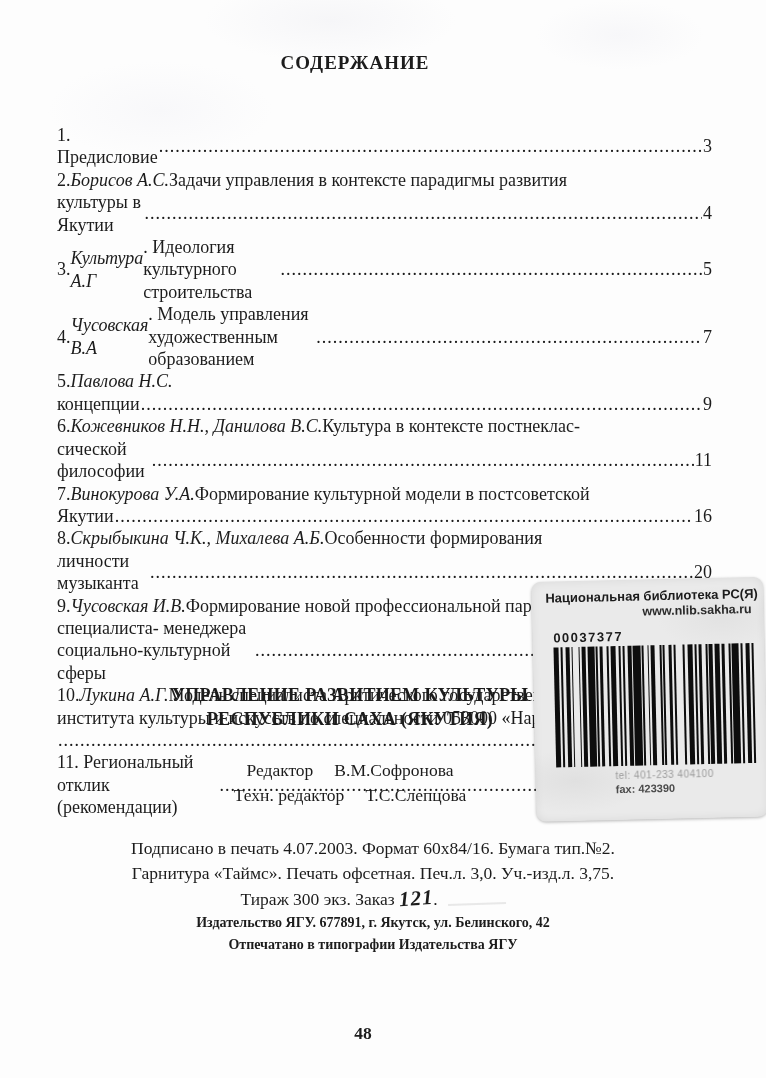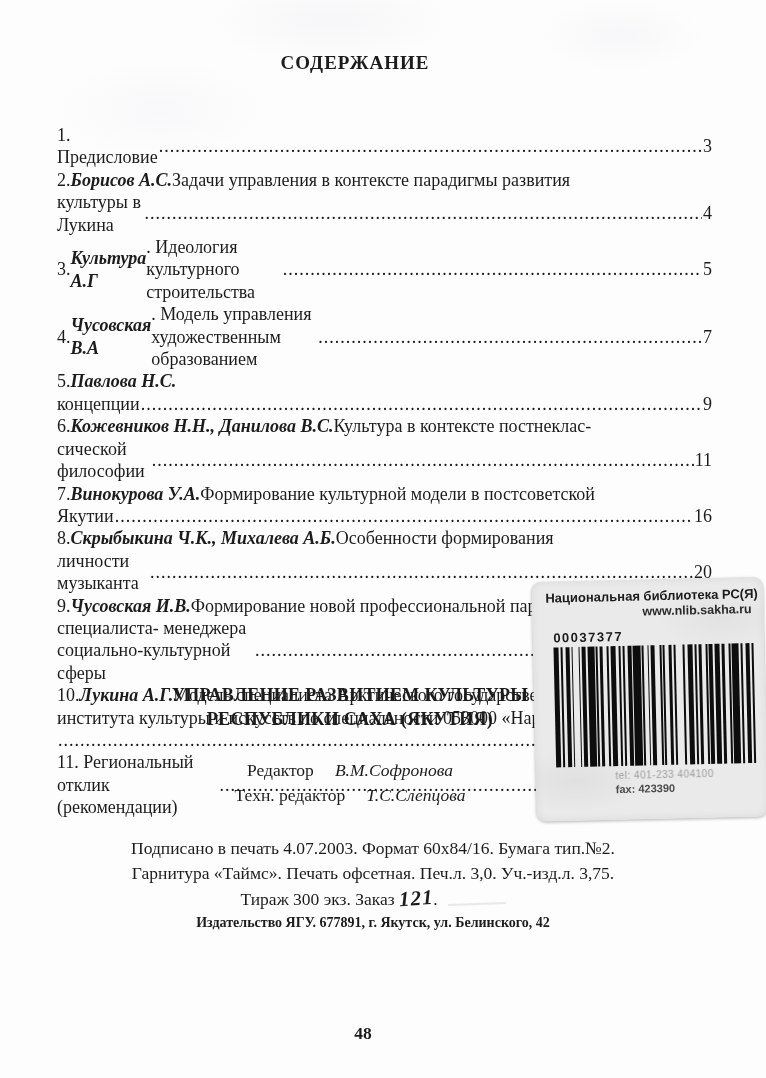--- a/index.html
+++ b/index.html
@@ -14,35 +14,35 @@
   }
   .toc-title{
     position:absolute;top:52px;left:0;width:710px;text-align:center;
     font-size:19px;font-weight:bold;letter-spacing:1px;
   }
   .toc{
     position:absolute;top:124px;left:57px;width:655px;
     font-size:18px;line-height:22.4px;
   }
   .toc-line{display:flex;align-items:center;}
-  .seg-author{font-weight:bold;font-style:italic;}
+  .seg-author{font-weight:normal;font-style:italic;}
   .leader{
     flex:1 1 auto;overflow:hidden;white-space:nowrap;
     letter-spacing:1px;margin:0 1px;
   }
   .pagenum{flex:0 0 auto;}
   .book-block{
     position:absolute;top:683px;left:60px;width:580px;text-align:center;
     font-weight:bold;font-size:18px;line-height:24px;letter-spacing:.3px;
   }
   .editors{
     position:absolute;top:758px;left:60px;width:580px;text-align:center;
     font-size:17.5px;line-height:25px;
   }
-  .editor-name{font-style:italic;margin-left:21px;}
+  .editor-name{margin-left:21px;}
   .imprint{
     position:absolute;top:836px;left:13px;width:720px;text-align:center;
     font-size:17.5px;line-height:25px;
   }
   .imprint .small{font-size:14px;font-weight:bold;line-height:22px;}
   .handwritten{
     display:inline-block;font-style:italic;font-weight:bold;font-size:21px;
     transform:rotate(-4deg);letter-spacing:1px;margin-left:4px;
   }
   .squiggle{
@@ -90,21 +90,21 @@
         <span>1. Предисловие</span>
         <span class="leader">..........................................................................................................................................................................</span>
         <span class="pagenum">3</span>
       </div>
       <div class="toc-line">
         <span>2. </span>
         <span class="seg-author">Борисов А.С.</span>
         <span> Задачи управления в контексте парадигмы развития</span>
       </div>
       <div class="toc-line">
-        <span>культуры в Лукина</span>
+        <span>культуры в Якутии</span>
         <span class="leader">..........................................................................................................................................................................</span>
         <span class="pagenum">4</span>
       </div>
       <div class="toc-line">
         <span>3. </span>
         <span class="seg-author">Культура А.Г</span>
         <span>. Идеология культурного строительства</span>
         <span class="leader">..........................................................................................................................................................................</span>
         <span class="pagenum">5</span>
       </div>
@@ -271,17 +271,18 @@
   <div class="editors">
     <div><span>Редактор</span><span class="editor-name">В.М.Софронова</span></div>
     <div><span>Техн. редактор</span><span class="editor-name">Т.С.Слепцова</span></div>
   </div>
 
   <div class="imprint">
     <div>Подписано в печать 4.07.2003. Формат 60х84/16. Бумага тип.№2.</div>
     <div>Гарнитура «Таймс». Печать офсетная. Печ.л. 3,0. Уч.-изд.л. 3,75.</div>
     <div><span>Тираж 300 экз. Заказ</span><span class="handwritten">121</span><span>.</span><span class="squiggle"></span></div>
     <div class="small">Издательство ЯГУ. 677891, г. Якутск, ул. Белинского, 42</div>
+    <div class="small">Отпечатано в типографии Издательства ЯГУ</div>
   </div>
 
   <div class="page-number">48</div>
 
 </div>
 
 </body></html>

